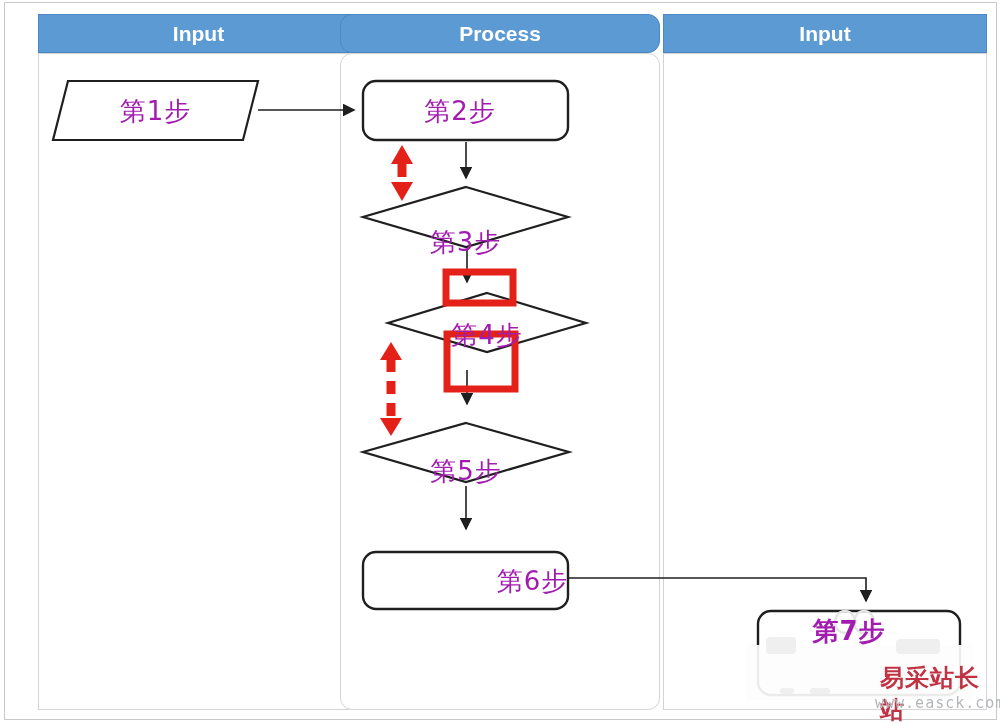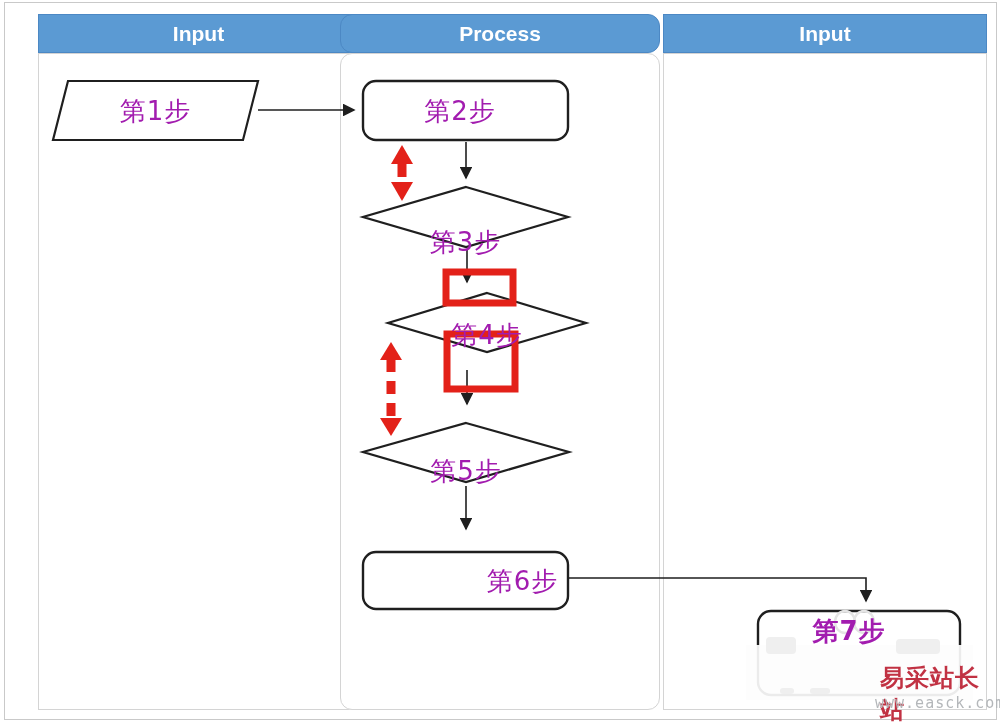--- a/index.html
+++ b/index.html
@@ -18,21 +18,21 @@
   #hdr-process,#body-process{left:340px;width:320px;border-radius:12px;}
   #hdr-output,#body-output{left:663px;width:324px;}
   svg.diagram{position:absolute;left:0;top:0;pointer-events:none;}
   .node-label{position:absolute;text-align:center;font-size:26px;color:#a21caf;
        line-height:30px;letter-spacing:1px;}
   .lbl-step1{left:53px;top:96px;width:205px;}
   .lbl-step2{left:363px;top:96px;width:194px;}
   .lbl-step3{left:363px;top:195px;width:205px;margin-top:32px;}
   .lbl-step4{left:387px;top:320px;width:200px;}
   .lbl-step5{left:363px;top:456px;width:206px;}
-  .lbl-step6{left:372px;top:566px;width:205px;padding-left:48px;}
+  .lbl-step6{left:382px;top:566px;width:205px;padding-left:48px;}
   .lbl-step7{left:758px;top:616px;width:182px;font-weight:bold;}
   .wm-ghost-band{position:absolute;left:746px;top:645px;width:227px;height:55px;
        background:rgba(253,253,253,0.92);}
   .wm-blob{position:absolute;background:#efefef;border-radius:4px;}
   .wm-site{position:absolute;left:880px;top:662px;width:118px;font-size:24px;
        color:#c13243;font-weight:bold;letter-spacing:1px;
        font-family:"DejaVu Serif",serif;}
   .wm-url{position:absolute;left:875px;top:694px;width:124px;font-size:15px;
        color:#b4b7ba;letter-spacing:1px;
        font-family:"DejaVu Sans Mono",monospace;}

